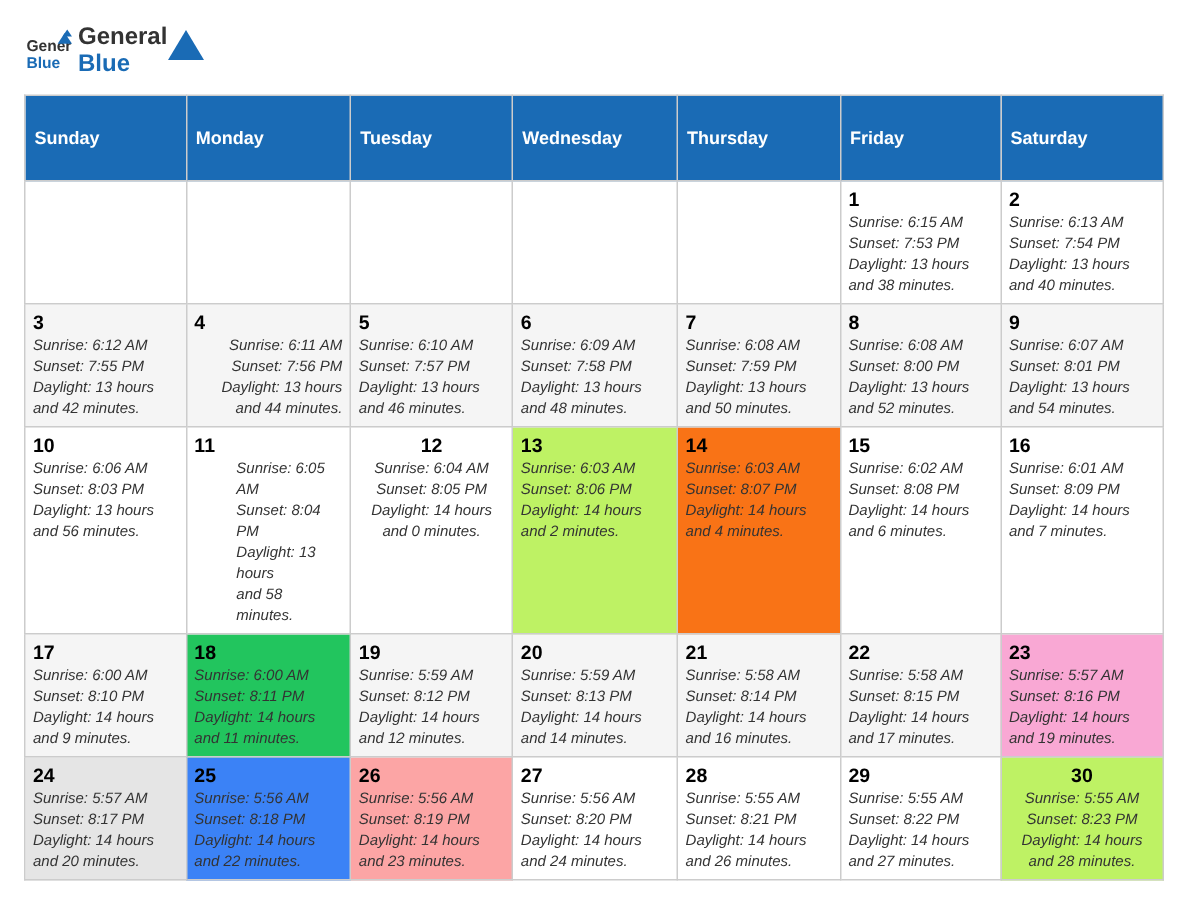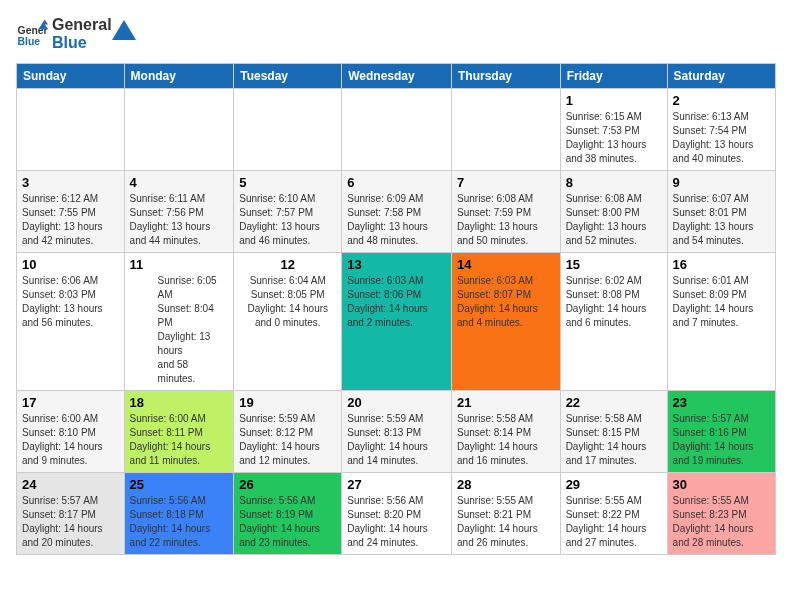--- a/index.html
+++ b/index.html
@@ -39,21 +39,21 @@
     }
     table {
       width: 100%;
       border-collapse: collapse;
       font-size: 11px;
     }
     thead tr th {
       background-color: #1a6bb5;
       color: #fff;
       text-align: left;
-      padding: 5px 6px;
+      padding: 21px 6px;
       font-size: 12px;
       font-weight: bold;
       border: 1px solid #ccc;
     }
     tbody tr td {
       vertical-align: top;
       border: 1px solid #ccc;
       padding: 4px 5px;
       height: 80px;
       width: 113px;
@@ -64,20 +64,21 @@
     }
     .day-number {
       font-weight: bold;
       font-size: 13px;
       margin-bottom: 2px;
     }
     .day-info {
       font-size: 10px;
       color: #333;
       line-height: 1.4;
+      font-style: italic;
     }
     .empty-cell {
       background: #fff !important;
     }
   </style>
 </head>
 <body>
 
 <div class="header-area">
   <div class="logo">
@@ -138,21 +139,21 @@
       <tr>
         <td style="background: rgb(245, 245, 245);">
           <div class="day-number">3</div>
           <div class="day-info" style="white-space: pre-line;">Sunrise: 6:12 AM
 Sunset: 7:55 PM
 Daylight: 13 hours
 and 42 minutes.</div>
         </td>
         <td style="background: rgb(245, 245, 245);">
           <div class="day-number">4</div>
-          <div class="day-info" style="white-space: pre-line;">Sunrise: 6:11 AM
+          <div class="day-info" style="white-space: pre-line; text-align: right;">Sunrise: 6:11 AM
 Sunset: 7:56 PM
 Daylight: 13 hours
 and 44 minutes.</div>
         </td>
         <td style="background: rgb(245, 245, 245);">
           <div class="day-number">5</div>
           <div class="day-info" style="white-space: pre-line;">Sunrise: 6:10 AM
 Sunset: 7:57 PM
 Daylight: 13 hours
 and 46 minutes.</div>
@@ -201,21 +202,21 @@
 Daylight: 13 hours
 and 58 minutes.</div>
         </td>
         <td style="background: rgb(255, 255, 255); text-align: center;">
           <div class="day-number">12</div>
           <div class="day-info" style="white-space: pre-line;">Sunrise: 6:04 AM
 Sunset: 8:05 PM
 Daylight: 14 hours
 and 0 minutes.</div>
         </td>
-        <td style="background: #14b8a6;">
+        <td style="background: #bef264;">
           <div class="day-number">13</div>
           <div class="day-info" style="white-space: pre-line;">Sunrise: 6:03 AM
 Sunset: 8:06 PM
 Daylight: 14 hours
 and 2 minutes.</div>
         </td>
         <td style="background: #f97316;">
           <div class="day-number">14</div>
           <div class="day-info" style="white-space: pre-line;">Sunrise: 6:03 AM
 Sunset: 8:07 PM
@@ -238,21 +239,21 @@
         </td>
       </tr>
       <tr>
         <td style="background: rgb(245, 245, 245);">
           <div class="day-number">17</div>
           <div class="day-info" style="white-space: pre-line;">Sunrise: 6:00 AM
 Sunset: 8:10 PM
 Daylight: 14 hours
 and 9 minutes.</div>
         </td>
-        <td style="background: #bef264;">
+        <td style="background: #22c55e;">
           <div class="day-number">18</div>
           <div class="day-info" style="white-space: pre-line;">Sunrise: 6:00 AM
 Sunset: 8:11 PM
 Daylight: 14 hours
 and 11 minutes.</div>
         </td>
         <td style="background: rgb(245, 245, 245);">
           <div class="day-number">19</div>
           <div class="day-info" style="white-space: pre-line;">Sunrise: 5:59 AM
 Sunset: 8:12 PM
@@ -273,21 +274,21 @@
 Daylight: 14 hours
 and 16 minutes.</div>
         </td>
         <td style="background: rgb(245, 245, 245);">
           <div class="day-number">22</div>
           <div class="day-info" style="white-space: pre-line;">Sunrise: 5:58 AM
 Sunset: 8:15 PM
 Daylight: 14 hours
 and 17 minutes.</div>
         </td>
-        <td style="background: #22c55e;">
+        <td style="background: #f9a8d4;">
           <div class="day-number">23</div>
           <div class="day-info" style="white-space: pre-line;">Sunrise: 5:57 AM
 Sunset: 8:16 PM
 Daylight: 14 hours
 and 19 minutes.</div>
         </td>
       </tr>
       <tr>
         <td style="background: #e5e5e5;">
           <div class="day-number">24</div>
@@ -296,21 +297,21 @@
 Daylight: 14 hours
 and 20 minutes.</div>
         </td>
         <td style="background: #3b82f6;">
           <div class="day-number">25</div>
           <div class="day-info" style="white-space: pre-line;">Sunrise: 5:56 AM
 Sunset: 8:18 PM
 Daylight: 14 hours
 and 22 minutes.</div>
         </td>
-        <td style="background: #22c55e;">
+        <td style="background: #fca5a5;">
           <div class="day-number">26</div>
           <div class="day-info" style="white-space: pre-line;">Sunrise: 5:56 AM
 Sunset: 8:19 PM
 Daylight: 14 hours
 and 23 minutes.</div>
         </td>
         <td style="background: rgb(255, 255, 255);">
           <div class="day-number">27</div>
           <div class="day-info" style="white-space: pre-line;">Sunrise: 5:56 AM
 Sunset: 8:20 PM
@@ -324,21 +325,21 @@
 Daylight: 14 hours
 and 26 minutes.</div>
         </td>
         <td style="background: rgb(255, 255, 255);">
           <div class="day-number">29</div>
           <div class="day-info" style="white-space: pre-line;">Sunrise: 5:55 AM
 Sunset: 8:22 PM
 Daylight: 14 hours
 and 27 minutes.</div>
         </td>
-        <td style="background: #fca5a5;">
+        <td style="background: #bef264; text-align: center;">
           <div class="day-number">30</div>
           <div class="day-info" style="white-space: pre-line;">Sunrise: 5:55 AM
 Sunset: 8:23 PM
 Daylight: 14 hours
 and 28 minutes.</div>
         </td>
       </tr>
     </tbody>
 </table>
 

